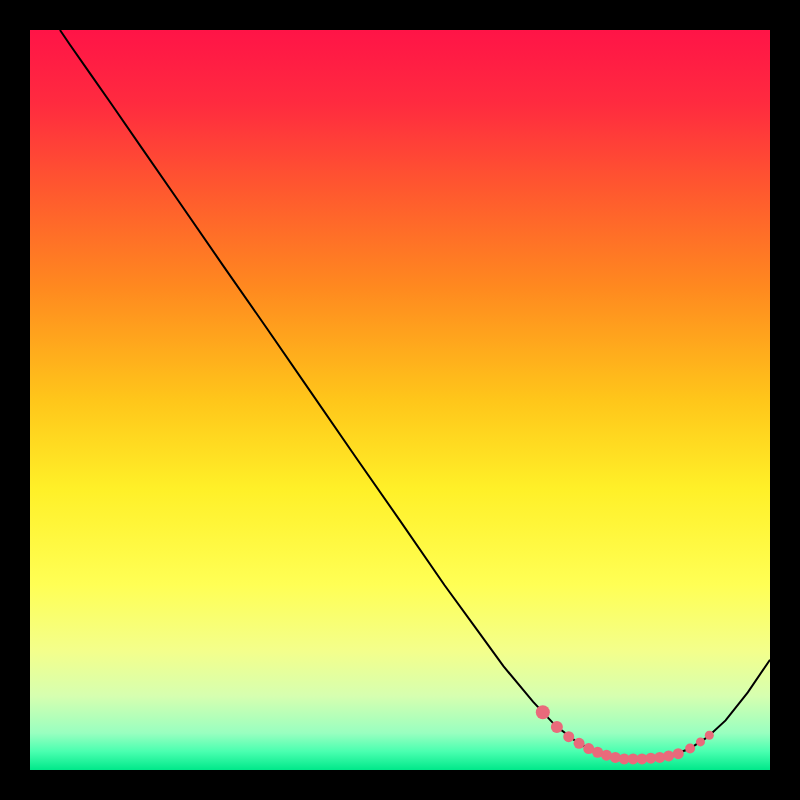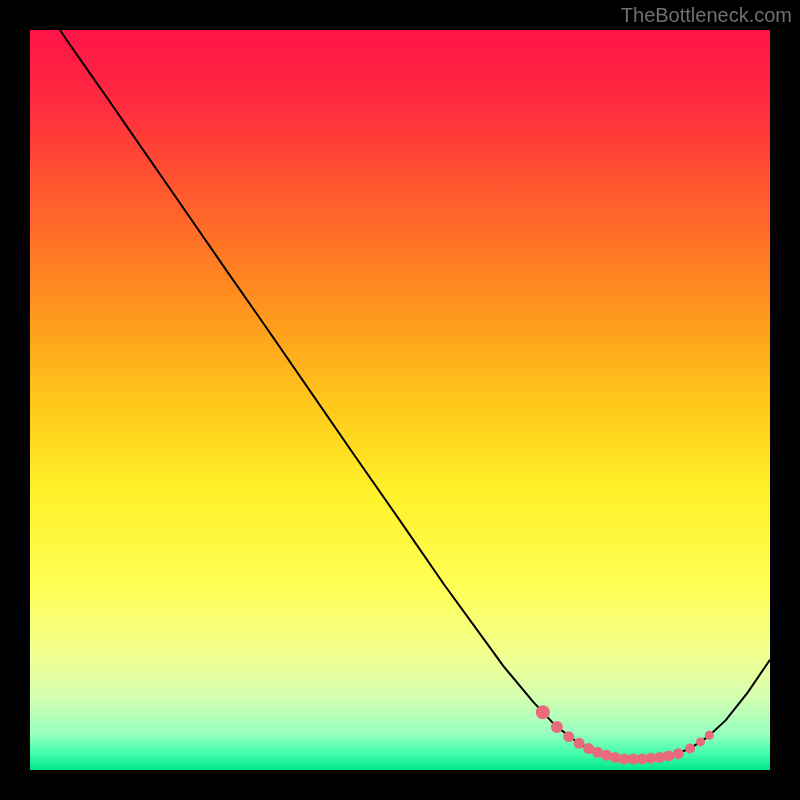--- a/index.html
+++ b/index.html
@@ -5,21 +5,20 @@
   * { margin: 0; padding: 0; box-sizing: border-box; }
   body { width: 800px; height: 800px; overflow: hidden; font-family: Arial, sans-serif; }
   .chart-container { width: 800px; height: 800px; position: relative; background: #000; }
   .watermark { position: absolute; top: 4px; right: 8px; color: #707070; font-size: 20px; font-weight: normal; z-index: 10; }
   svg { display: block; }
 </style>
 </head>
 <body>
 
 <div class="chart-container">
-  <div class="watermark">TheBottleneck.com</div>
   <svg id="chart-svg" width="800" height="800">
     <defs>
       <linearGradient id="bg-grad" x1="0" y1="0" x2="0" y2="1">
           <stop offset="0%" stop-color="#ff1447"></stop>
           <stop offset="10%" stop-color="#ff2b3f"></stop>
           <stop offset="22%" stop-color="#ff5a2e"></stop>
           <stop offset="35%" stop-color="#ff8a1f"></stop>
           <stop offset="50%" stop-color="#ffc61a"></stop>
           <stop offset="62%" stop-color="#fff028"></stop>
           <stop offset="75%" stop-color="#ffff55"></stop>

